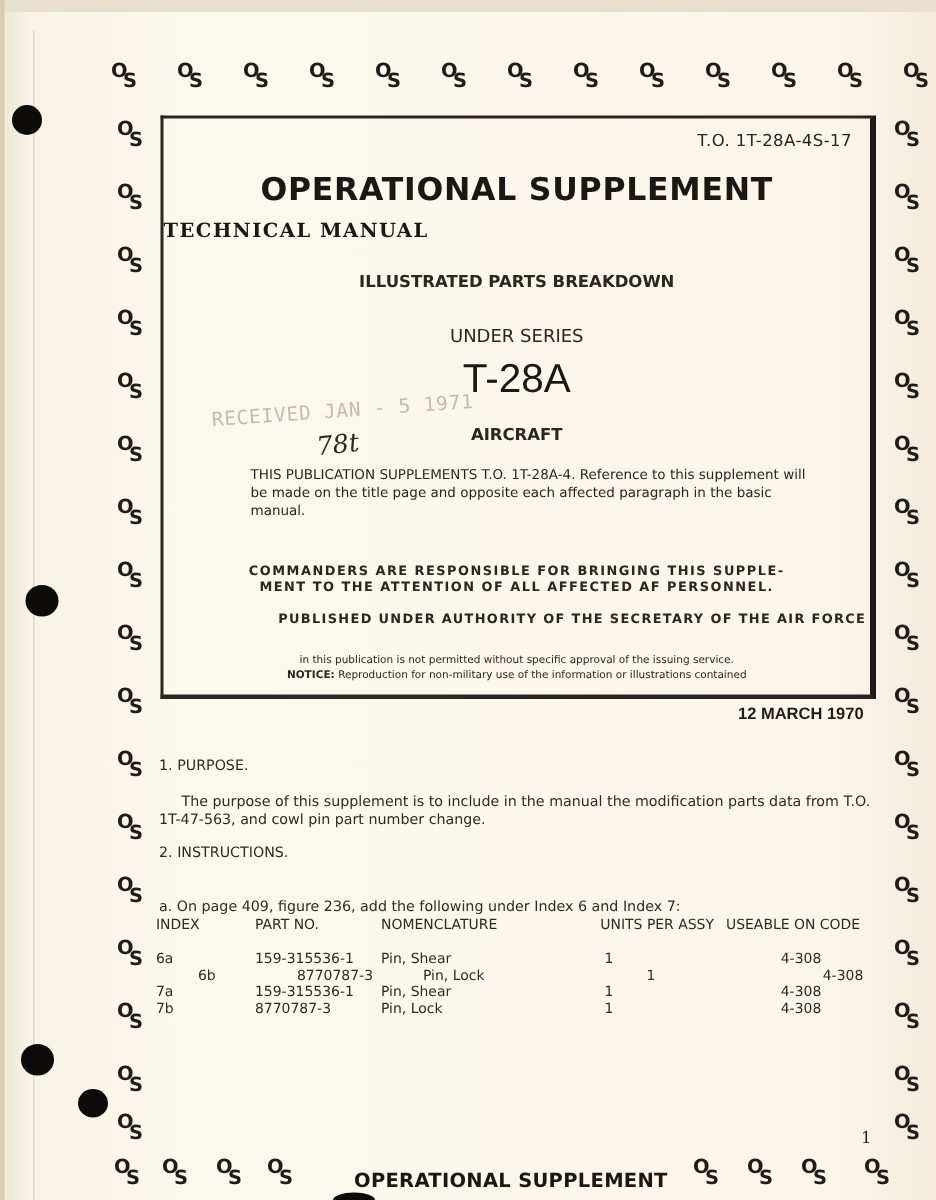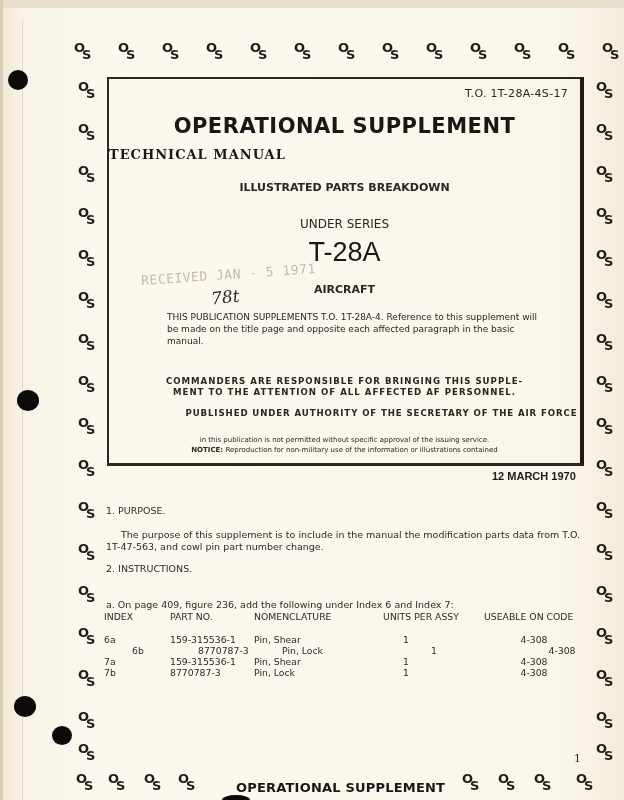--- a/index.html
+++ b/index.html
@@ -316,21 +316,21 @@
   <div class="body-text" style="left:121px;top:529px;">The purpose of this supplement is to include in the manual the modification parts data from T.O.</div>
   <div class="body-text" style="left:106px;top:541px;">1T-47-563, and cowl pin part number change.</div>
   <div class="body-text" style="left:106px;top:563px;">2.  INSTRUCTIONS.</div>
   <div class="body-text" style="left:106px;top:599px;">a.  On page 409, figure 236, add the following under Index 6 and Index 7:</div>
 
   <div class="table">
     <div class="trow" style="top:0;">
       <span class="tc c0">INDEX</span>
       <span class="tc c1">PART NO.</span>
       <span class="tc c2">NOMENCLATURE</span>
-      <span class="tc c3" style="width:110px;left:262px;text-align:center;">UNITS PER ASSY</span>
+      <span class="tc c3" style="width:110px;left:262px;text-align:right;">UNITS PER ASSY</span>
       <span class="tc c4" style="left:380px;width:auto;text-align:left;">USEABLE ON CODE</span>
     </div>
     <div class="trow" style="top:23px;">
       <span class="tc c0">6a</span>
       <span class="tc c1">159-315536-1</span>
       <span class="tc c2">Pin, Shear</span>
       <span class="tc c3">1</span>
       <span class="tc c4">4-308</span>
     </div>
     <div class="trow" style="top:34px;margin-left:28px;">

